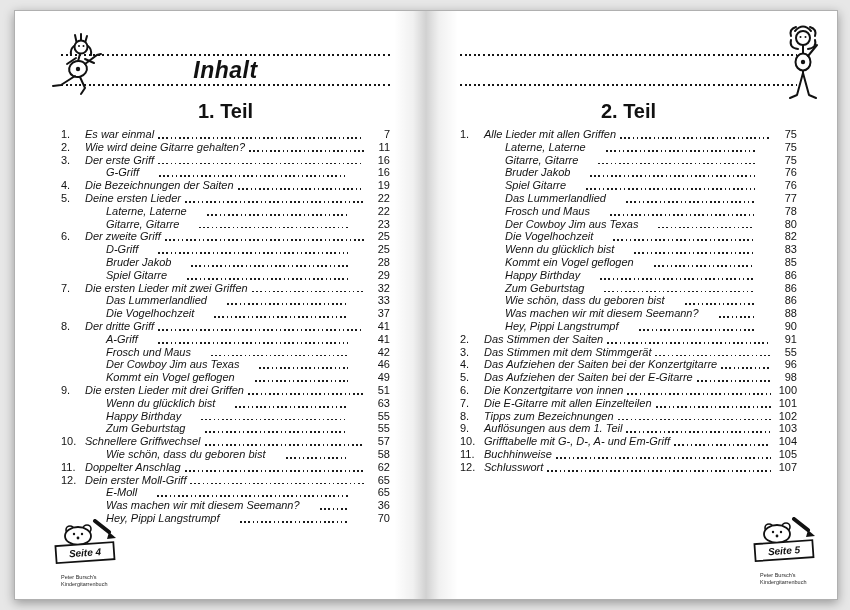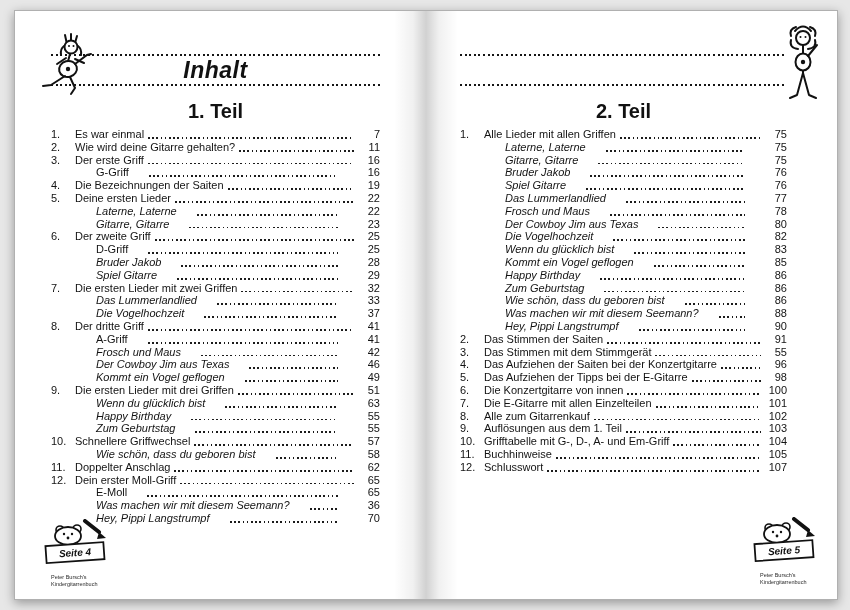--- a/index.html
+++ b/index.html
@@ -2,46 +2,46 @@
 <html><head>
 <meta charset="utf-8">
 <style>
   html,body { margin:0; padding:0; }
   body { font-family:"Liberation Sans", sans-serif; }
   .stage { position:relative; width:850px; height:610px; background:#e7e7e7; overflow:hidden; }
   .book { position:absolute; left:14px; top:10px; width:822px; height:588px;
           background:#ffffff; border:1px solid #b0b0b0;
           box-shadow:0 3px 10px rgba(0,0,0,0.35); }
   .page { position:absolute; top:0; height:100%; width:411px; }
-  .page.left  { left:0; }
+  .page.left  { left:10px; }
   .page.right { right:0; }
   .gutter { position:absolute; left:50%; top:0; height:100%; width:64px; transform:translateX(-50%);
             background:linear-gradient(to right, rgba(0,0,0,0) 0%, rgba(0,0,0,0.06) 30%,
                         rgba(0,0,0,0.18) 50%, rgba(0,0,0,0.06) 70%, rgba(0,0,0,0) 100%);
             pointer-events:none; }
   .content { position:absolute; top:0; bottom:0; }
   .page.left  .content { left:36px; right:46px; }
-  .page.right .content { left:34px; right:50px; }
+  .page.right .content { left:34px; right:40px; }
 
   .header { position:absolute; top:43px; left:0; right:0; }
   .dotline { height:2px;
              background:repeating-linear-gradient(90deg, #151515 0 2px, transparent 2px 4.6px); }
   .main-title { height:28px; line-height:28px; text-align:center;
                 font-size:23px; font-weight:bold; font-style:italic; color:#111;
                 letter-spacing:0.5px; }
   .title-spacer { height:28px; }
   .section-title { position:absolute; top:89px; left:0; right:0; text-align:center;
                    font-size:20px; font-weight:bold; color:#111; }
 
   .toc { position:absolute; top:117px; left:0; right:0; }
   .toc-row { display:flex; align-items:baseline; font-size:11px; line-height:12.8px; color:#131313; }
   .toc-num { width:24px; flex:0 0 24px; }
   .toc-row.sub { padding-left:45px;gap:16px; }
   .toc-row.italic .toc-label { font-style:italic; }
-  .toc-label { white-space:nowrap; }
+  .toc-label { white-space:nowrap;font-style:italic; }
   .dots { flex:1 1 auto; height:1.8px; margin:0 4px 2px 4px; align-self:flex-end;
           background:repeating-linear-gradient(90deg, #1b1b1b 0 1.6px, transparent 1.6px 4.2px); }
   .toc-page { flex:0 0 22px; width:22px; text-align:right; }
   .cd-block { position:absolute; left:0; right:0; top:578px; } 
 
   .corner-art { position:absolute; pointer-events:none; }
   .footer-badge { position:absolute; }
   .credit { font-size:5.5px; line-height:6.5px; color:#2b2b2b; margin:1px 0 0 12px; }
   svg text { font-family:"Liberation Sans", sans-serif; }
 </style>
@@ -388,39 +388,39 @@
               <span class="toc-page">55</span>
             </div>
             <div class="toc-row">
               <span class="toc-num">4.</span>
               <span class="toc-label">Das Aufziehen der Saiten bei der Konzertgitarre</span>
               <span class="dots"></span>
               <span class="toc-page">96</span>
             </div>
             <div class="toc-row">
               <span class="toc-num">5.</span>
-              <span class="toc-label">Das Aufziehen der Tipps bei der E-Gitarre</span>
+              <span class="toc-label">Das Aufziehen der Saiten bei der E-Gitarre</span>
               <span class="dots"></span>
               <span class="toc-page">98</span>
             </div>
             <div class="toc-row">
               <span class="toc-num">6.</span>
               <span class="toc-label">Die Konzertgitarre von innen</span>
               <span class="dots"></span>
               <span class="toc-page">100</span>
             </div>
             <div class="toc-row">
               <span class="toc-num">7.</span>
               <span class="toc-label">Die E-Gitarre mit allen Einzelteilen</span>
               <span class="dots"></span>
               <span class="toc-page">101</span>
             </div>
             <div class="toc-row">
               <span class="toc-num">8.</span>
-              <span class="toc-label">Alle zum Gitarrenkauf</span>
+              <span class="toc-label">Tipps zum Bezeichnungen</span>
               <span class="dots"></span>
               <span class="toc-page">102</span>
             </div>
             <div class="toc-row">
               <span class="toc-num">9.</span>
               <span class="toc-label">Auflösungen aus dem 1. Teil</span>
               <span class="dots"></span>
               <span class="toc-page">103</span>
             </div>
             <div class="toc-row">

